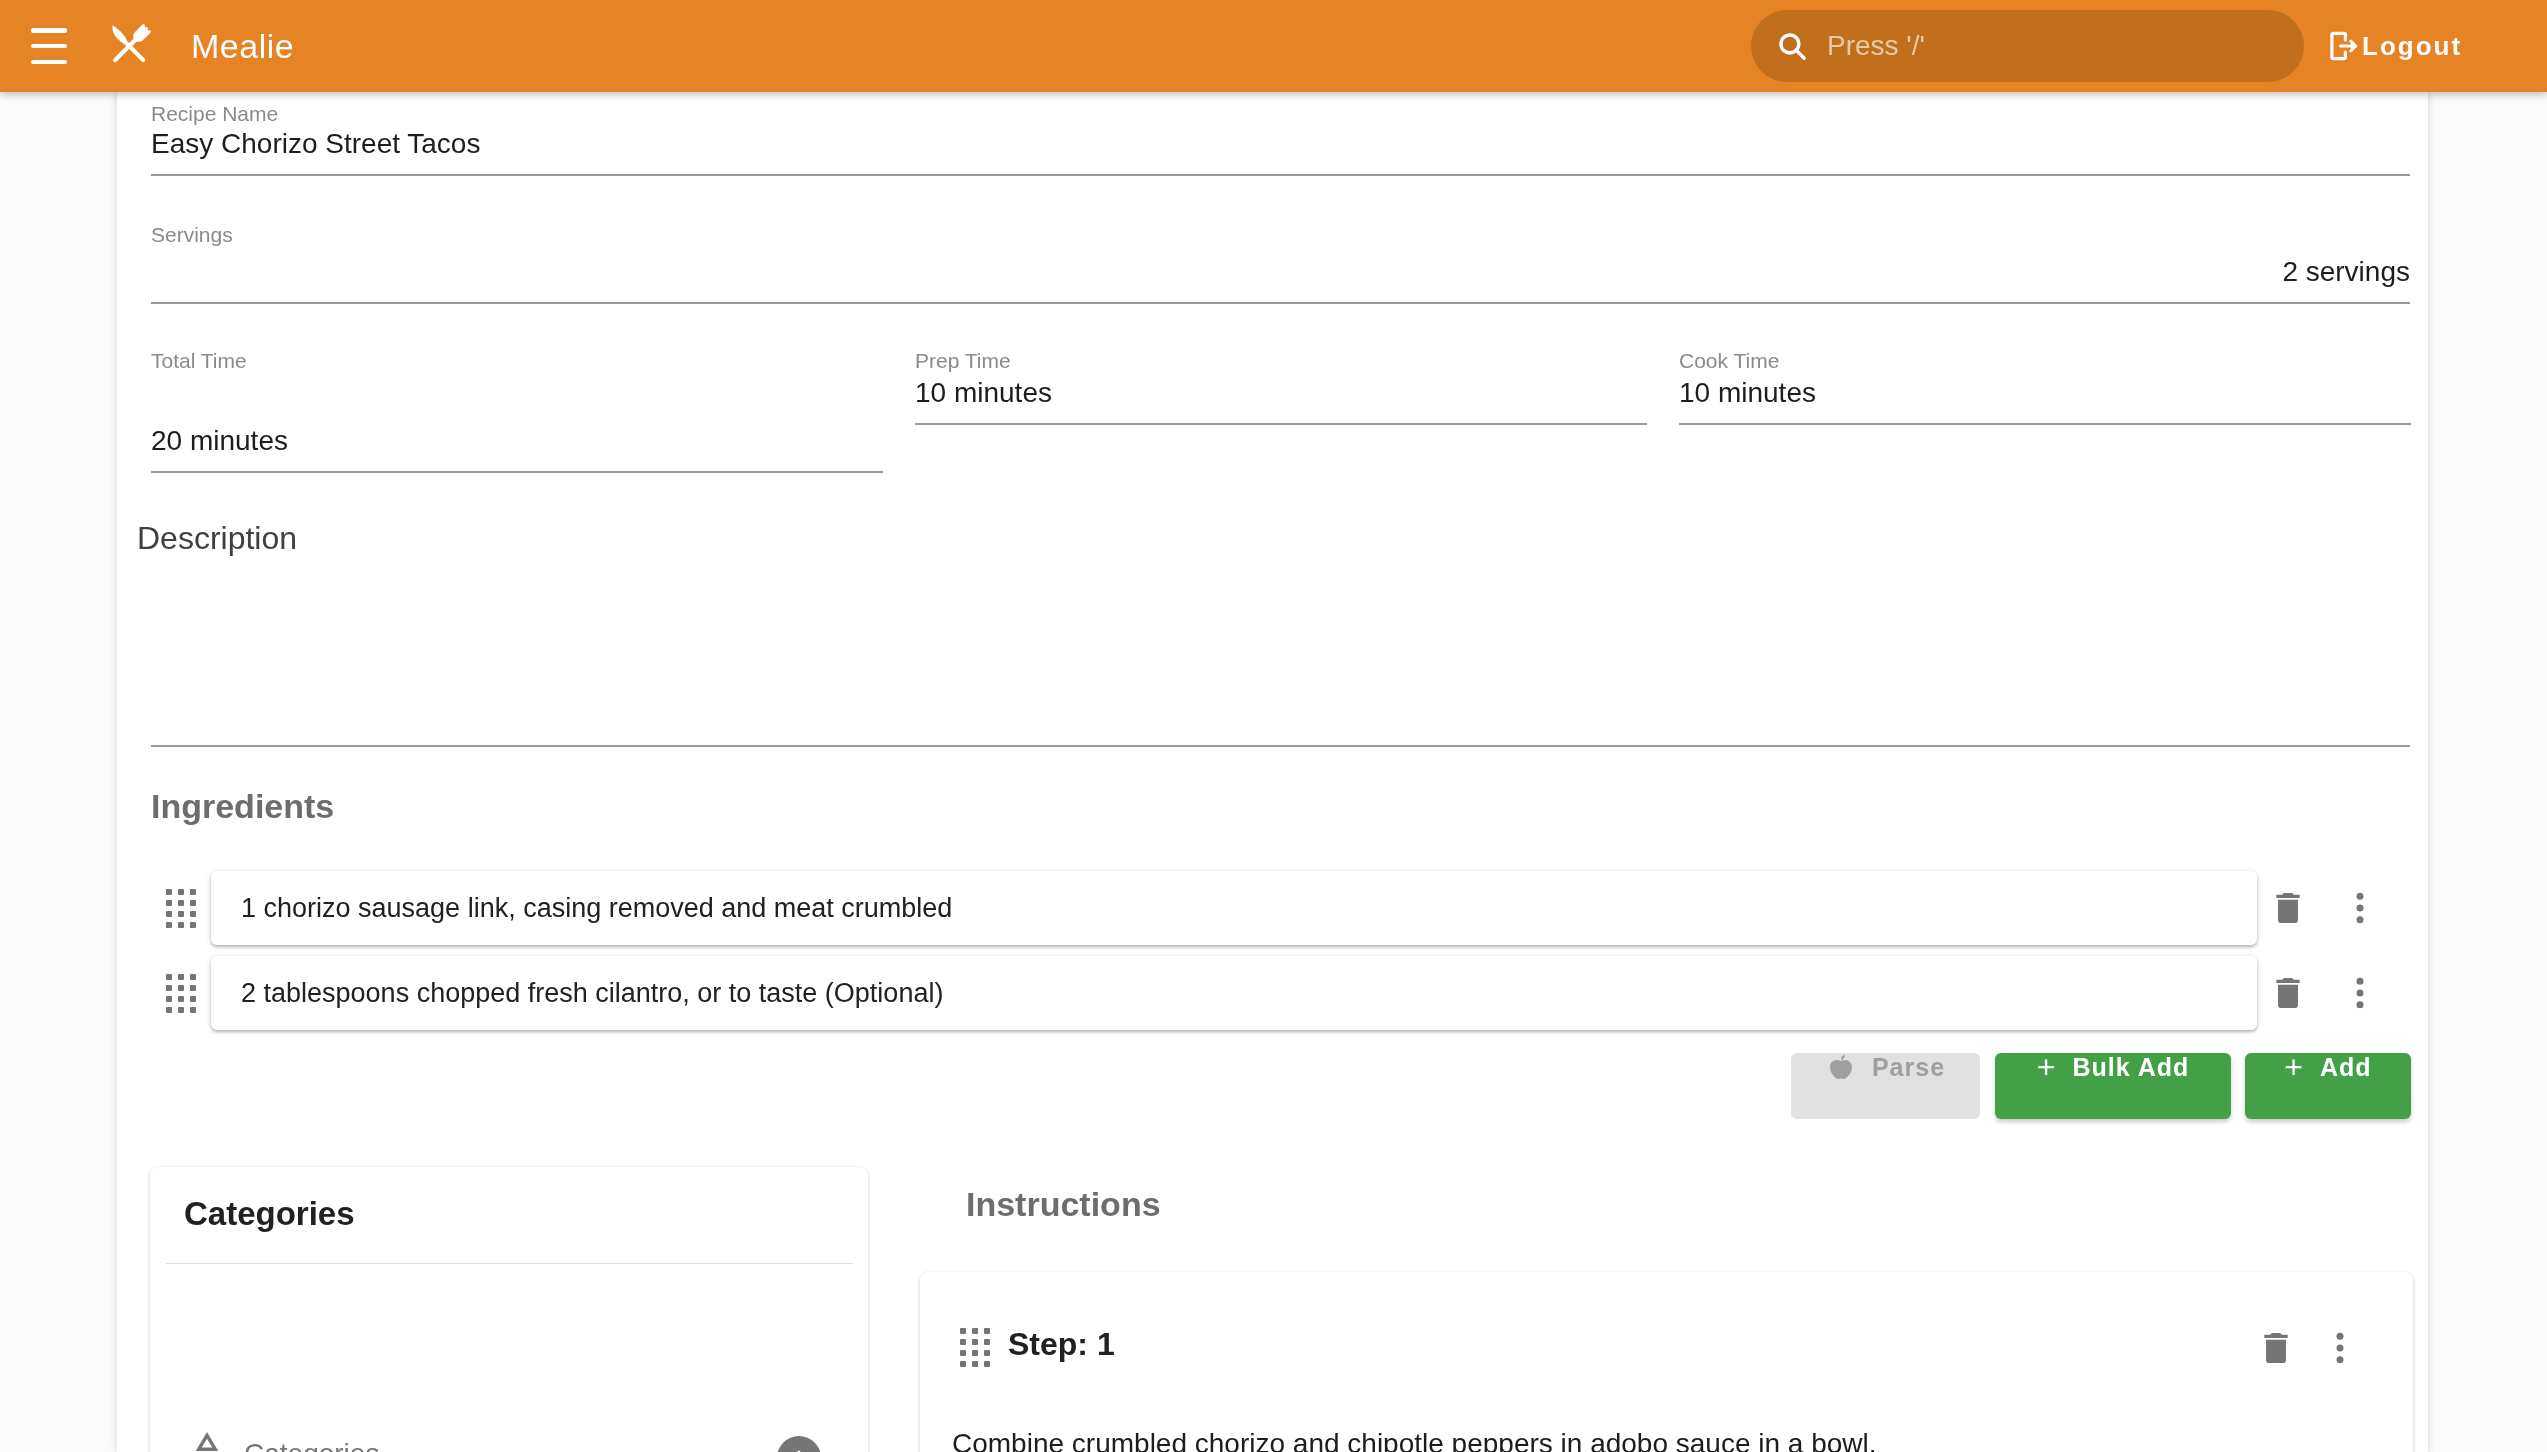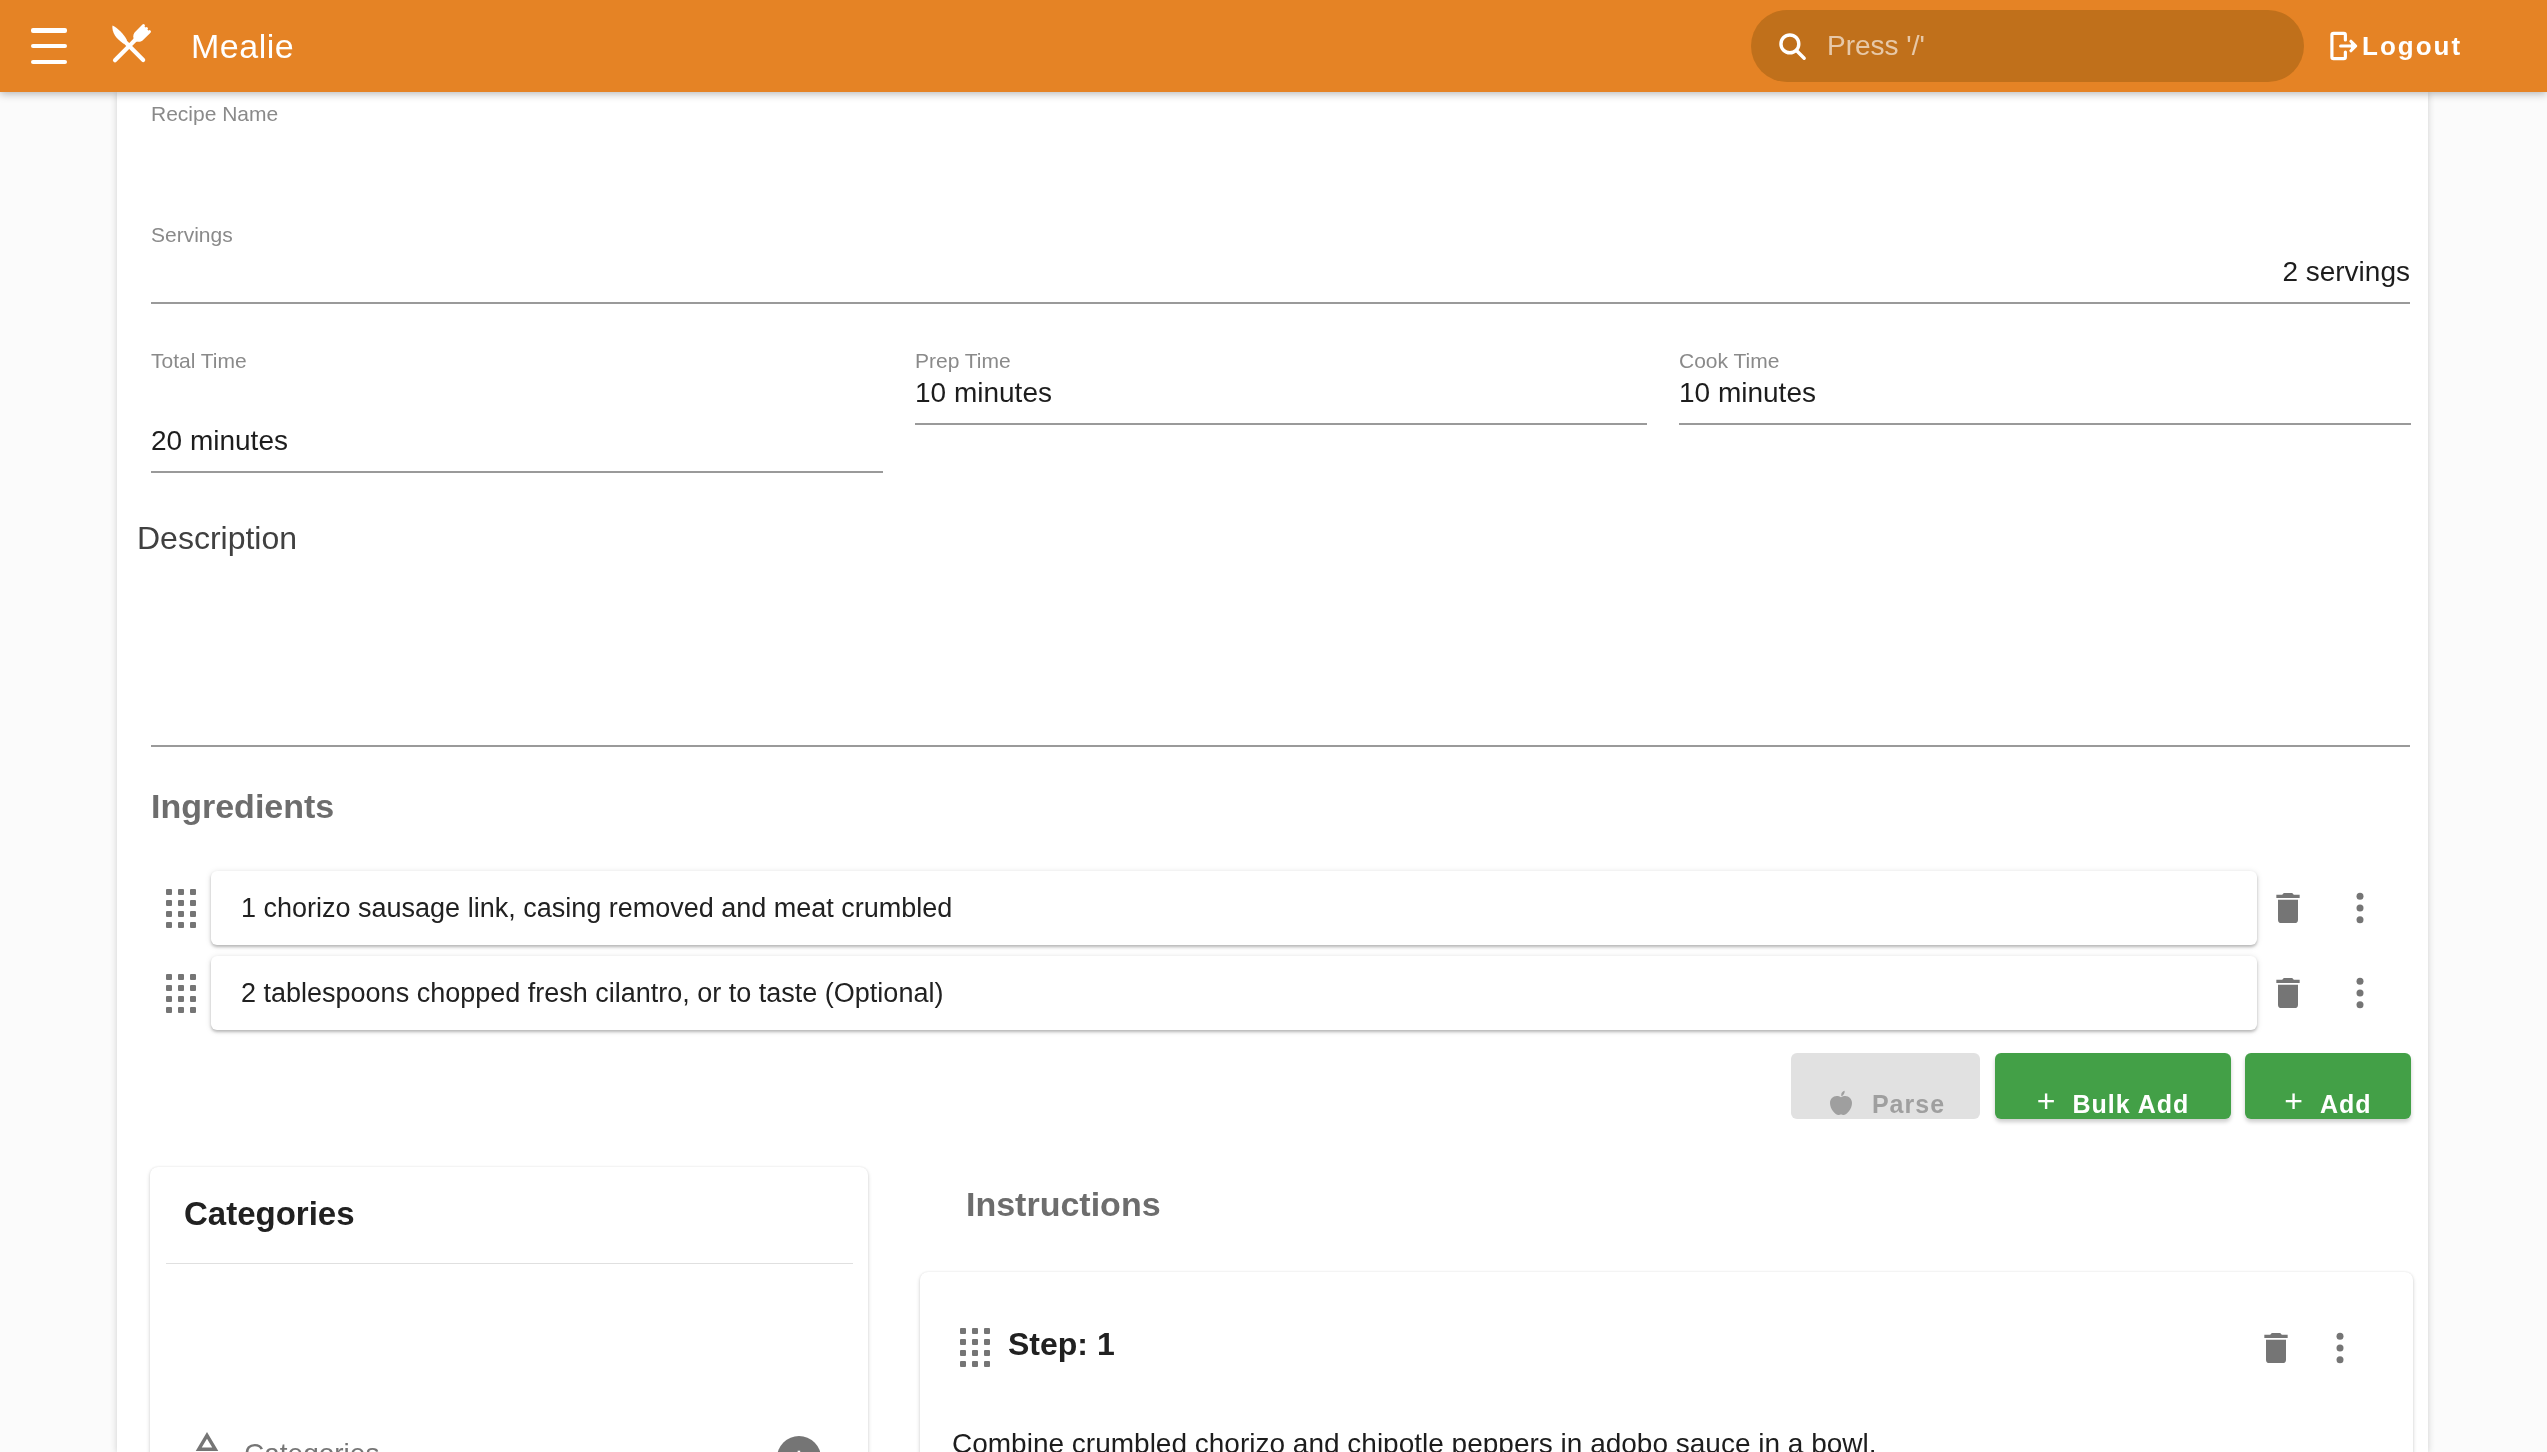--- a/index.html
+++ b/index.html
@@ -46,21 +46,21 @@
     background:transparent; font-size:27px; color:#212121; padding:0 30px;
     font-family:"Liberation Sans", sans-serif; }
   .drag-handle { position:absolute; left:47px; width:34px; height:46px;
     display:grid; grid-template-columns:repeat(3,6px); grid-auto-rows:6px;
     gap:5px 6px; align-content:center; justify-content:center; cursor:grab; }
   .drag-handle i { background:#757575; border-radius:1px; }
   .icon-btn { position:absolute; width:44px; height:48px; display:flex;
     align-items:center; justify-content:center; cursor:pointer; }
 
   .btn { position:absolute; top:961px; height:66px; border:none; border-radius:6px;
-    display:flex; align-items:flex-end; justify-content:center; gap:16px;
+    display:flex; align-items:flex-start; justify-content:center; gap:16px;
     font-size:25px; font-weight:700; letter-spacing:1px;
     font-family:"Liberation Sans", sans-serif; cursor:pointer;
     box-shadow:0 3px 4px rgba(0,0,0,.2); }
   .btn-disabled { background:#e1e1e1; color:#9f9f9f; box-shadow:none; cursor:default; }
   .btn-green { background:#43A047; color:#fff; }
   .plus-glyph { font-size:32px; font-weight:400; line-height:1; position:relative; top:-2px; }
 
   .panel-card { position:absolute; background:#fff; border-radius:8px;
     box-shadow:0 2px 4px rgba(0,0,0,.16), 0 0 2px rgba(0,0,0,.1); }
   .cat-card { left:33px; top:1075px; width:718px; height:390px; }
@@ -117,20 +117,21 @@
       <path d="M13.5 8.2 V5 a1 1 0 0 0 -1-1 H6 a1 1 0 0 0 -1 1 v14 a1 1 0 0 0 1 1 h6.5 a1 1 0 0 0 1-1 v-3.2"></path>
       <path d="M10.5 12 h9.5 M17 9 l3 3 -3 3" fill="#fff"></path>
     </svg>
     <span>Logout</span>
   </div>
 </div>
 
 <div class="main-card">
 
   <div class="fld-label" style="left:34px; top:10px;">Recipe Name</div>
+  <input class="fld-input" style="left: 34px; top: 36px; width: 2259px;" value="Easy Chorizo Street Tacos">
 
   <div class="fld-label" style="left:34px; top:131px;">Servings</div>
   <input class="fld-input" style="left: 34px; top: 164px; width: 2259px; text-align: right;" value="2 servings">
 
   <div class="fld-label" style="left:34px; top:257px;">Total Time</div>
   <input class="fld-input" style="left: 34px; top: 285px; width: 732px; margin-top: 48px;" value="20 minutes">
 
   <div class="fld-label" style="left:798px; top:257px;">Prep Time</div>
   <input class="fld-input" style="left: 798px; top: 285px; width: 732px;" value="10 minutes">
 

